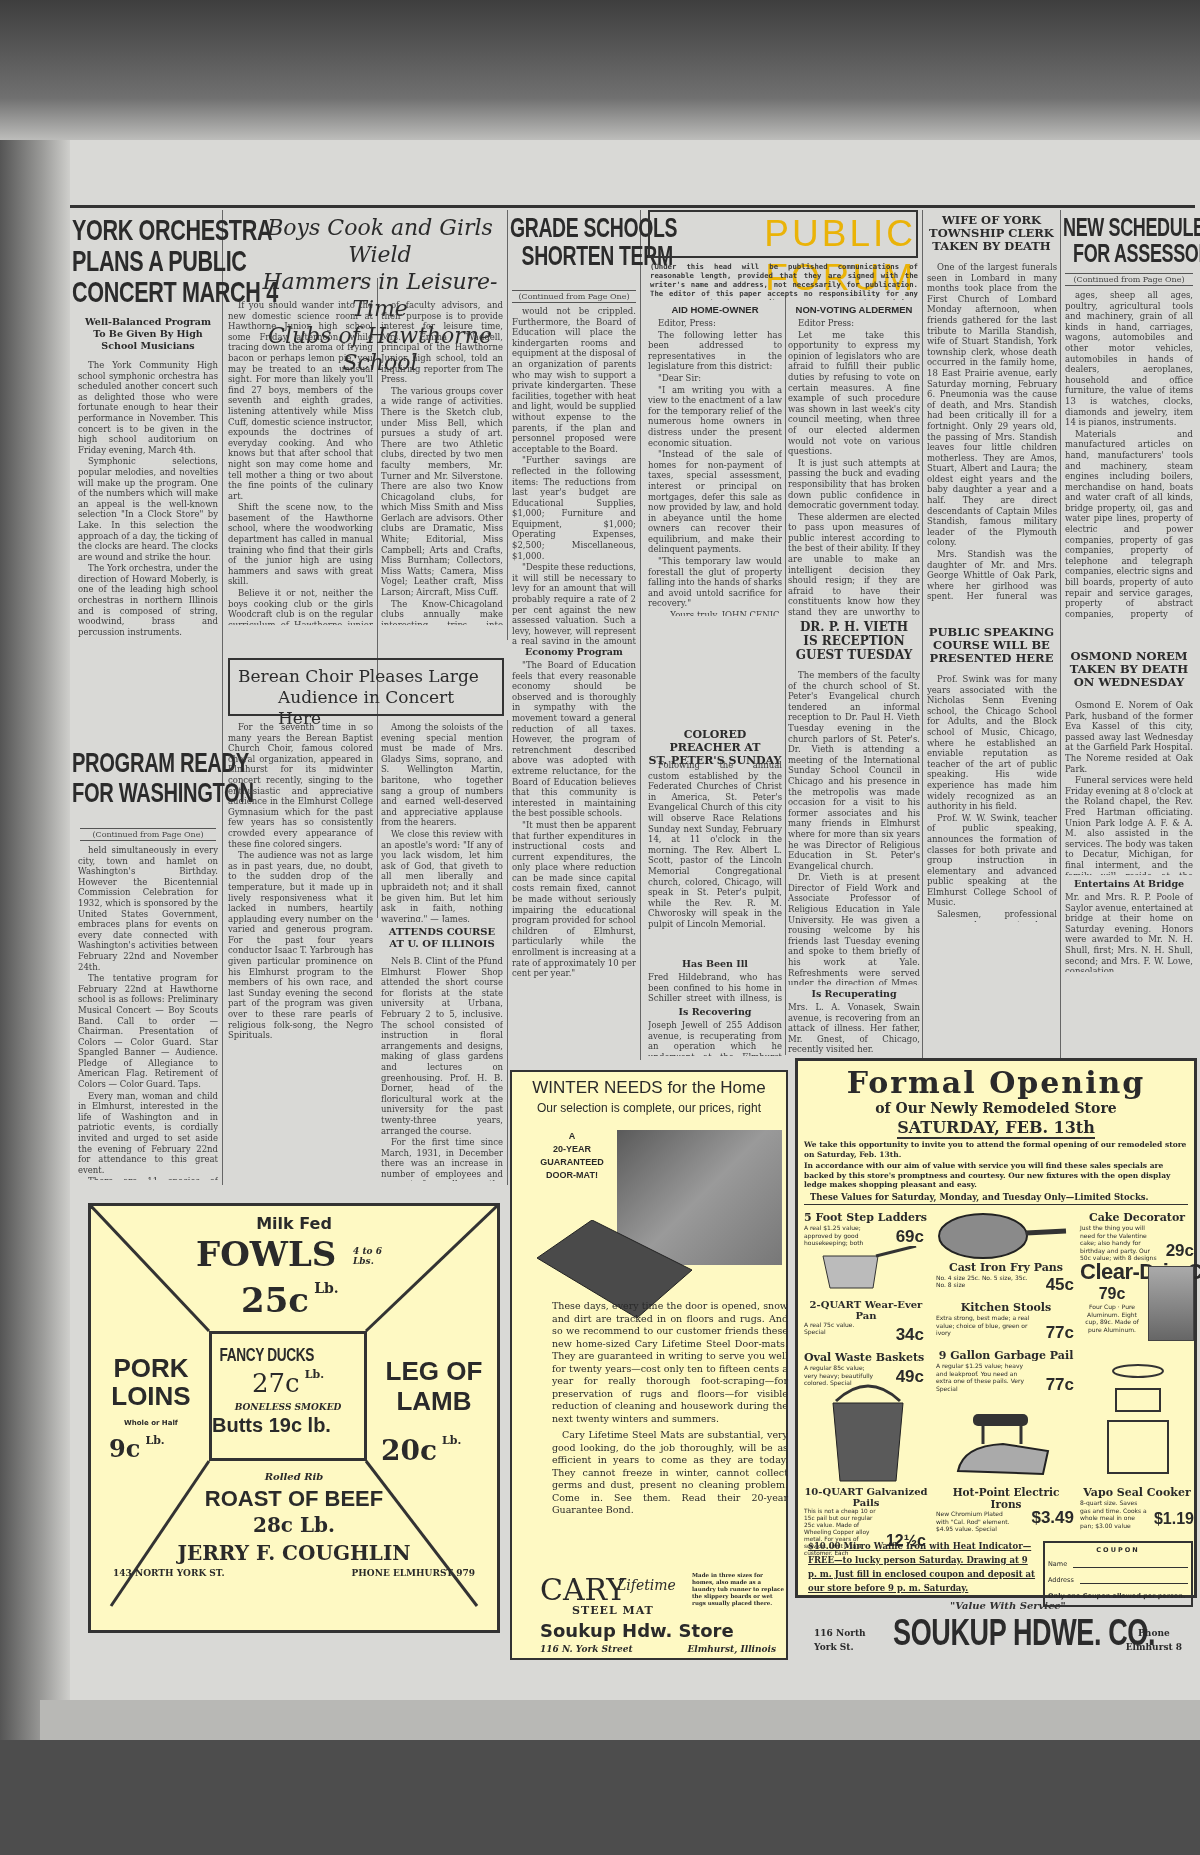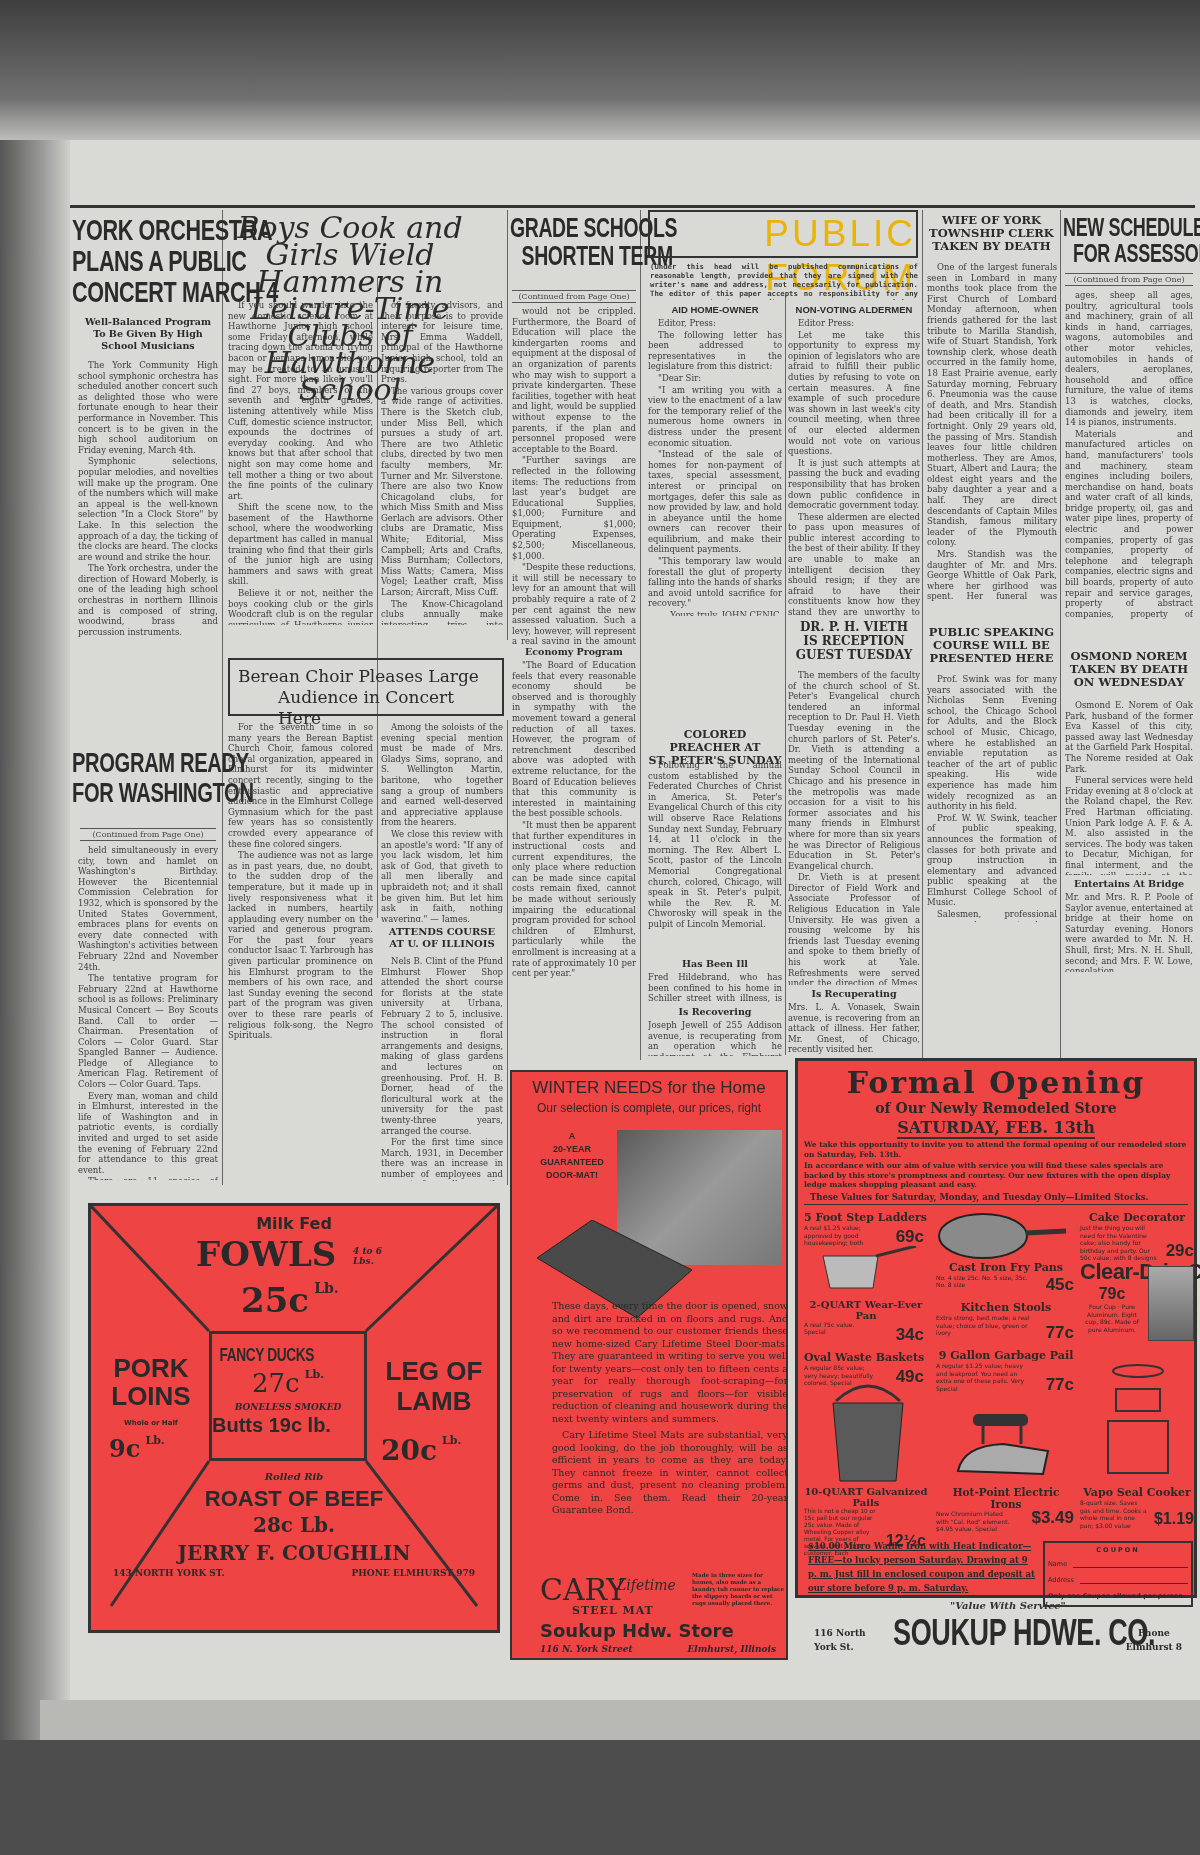--- a/index.html
+++ b/index.html
@@ -12,21 +12,21 @@
 .bottomstrip{position:absolute;left:40px;top:1700px;width:1160px;height:40px;background:#b8b8b5}
 .rule{position:absolute;background:#333}
 .col{position:absolute;font-size:8.5px;line-height:10.6px;text-align:justify;color:#3b3b3b;overflow:hidden}
 .col p{text-indent:10px;margin-bottom:1px}
 .hd-cond{font-family:"Liberation Sans",sans-serif;font-weight:bold;transform:scaleX(.72);transform-origin:left top;white-space:nowrap;letter-spacing:-0.5px;color:#2b2b2b}
 .hd{position:absolute;text-align:center;color:#2b2b2b}
 .sub{font-weight:bold;font-size:9.5px;text-align:center;line-height:12px}
 .cont{font-size:8px;text-align:center;color:#444;border-top:1px solid #555;border-bottom:1px solid #555;padding:1px 0}
 .vline{position:absolute;width:1px;background:#666}
 .box{position:absolute;border:2px solid #333}
-.ad{position:absolute;background:#ef4444}
+.ad{position:absolute;background:#fef9c3}
 .price{font-family:"Liberation Sans",sans-serif;font-weight:bold;color:#2a2a2a}
 .ital{font-style:italic}
 </style>
 </head>
 <body>
 
 <div class="topstrip"></div>
 <div class="page"></div>
 <div class="leftedge"></div>
 <div class="bottomstrip"></div>
@@ -61,21 +61,21 @@
   <div class="hd-cond" style="font-size:28px;line-height:30px">FOR WASHINGTON</div>
 </div>
 <div class="cont" style="position:absolute;left:80px;top:828px;width:136px">(Continued from Page One)</div>
 <div class="col" style="left:78px;top:845px;width:140px;height:335px">
   <p>held simultaneously in every city, town and hamlet on Washington's Birthday. However the Bicentennial Commission Celebration for 1932, which is sponsored by the United States Government, embraces plans for events on every date connected with Washington's activities between February 22nd and November 24th.</p>
   <p>The tentative program for February 22nd at Hawthorne school is as follows: Preliminary Musical Concert — Boy Scouts Band. Call to order — Chairman. Presentation of Colors — Color Guard. Star Spangled Banner — Audience. Pledge of Allegiance to American Flag. Retirement of Colors — Color Guard. Taps.</p>
   <p>Every man, woman and child in Elmhurst, interested in the life of Washington and in patriotic events, is cordially invited and urged to set aside the evening of February 22nd for attendance to this great event.</p>
   <p>There are 11 species of snakes native to Illinois. Only four species are venomous.</p>
 </div>
 
-<div class="hd ital" style="left:210px;top:214px;width:280px;font-family:'DejaVu Serif',serif;font-size:30px;line-height:27px">
+<div class="hd ital" style="left:240px;top:214px;width:280px;font-family:'DejaVu Serif',serif;font-size:22px;line-height:27px">
   <div>Boys Cook and Girls Wield</div>
   <div>Hammers in Leisure-Time</div>
   <div>Clubs of Hawthorne School</div>
 </div>
 <div class="col" style="left:228px;top:300px;width:145px;height:325px">
   <p>If you should wander into the new domestic science room at Hawthorne Junior high school some Friday afternoon, while tracing down the aroma of frying bacon or perhaps lemon pie, you may be treated to an unusual sight. For more than likely you'll find 27 boys, members of the seventh and eighth grades, listening attentively while Miss Cuff, domestic science instructor, expounds the doctrines of everyday cooking. And who knows but that after school that night son may come home and tell mother a thing or two about the fine points of the culinary art.</p>
   <p>Shift the scene now, to the basement of the Hawthorne school, where the woodworking department has called in manual training who find that their girls of the junior high are using hammers and saws with great skill.</p>
   <p>Believe it or not, neither the boys cooking club or the girls Woodcraft club is on the regular curriculum of Hawthorne junior high. They are among the sixteen extracurricular groups which the junior high school boys and girls have organized. The clubs meet twice monthly, under the guidance</p>
 </div>
 <div class="col" style="left:381px;top:300px;width:122px;height:325px">

